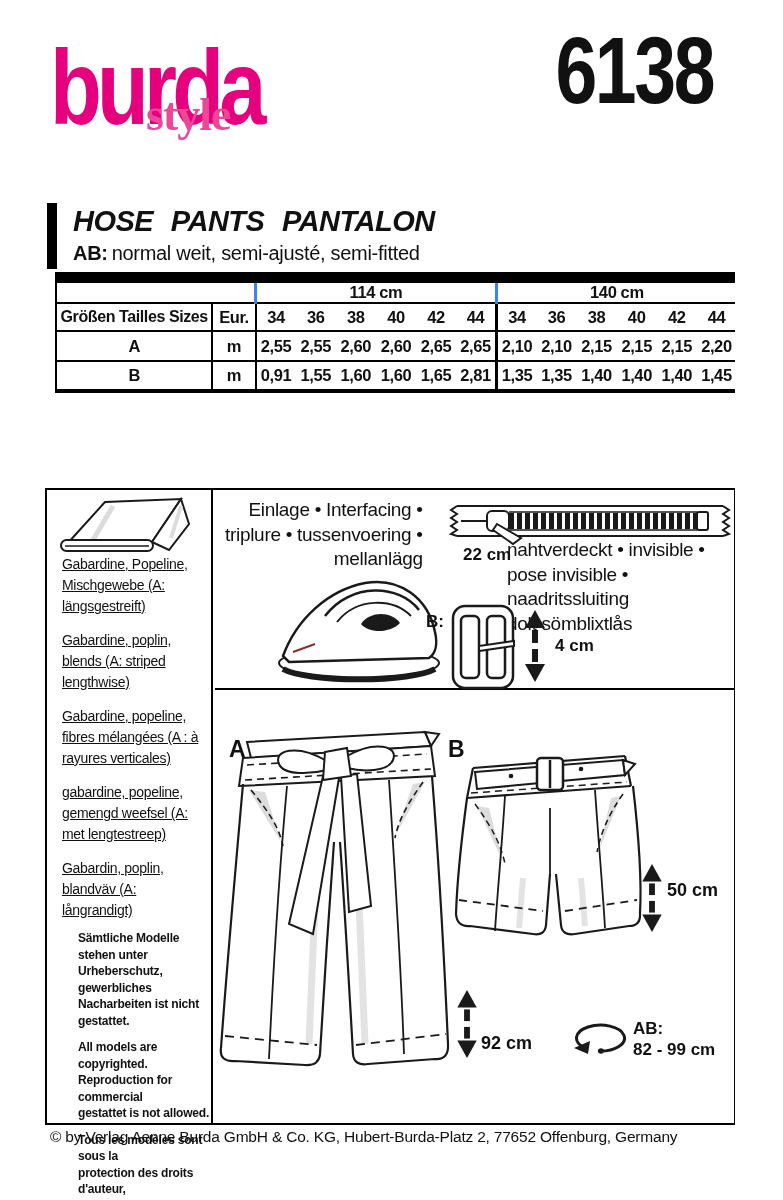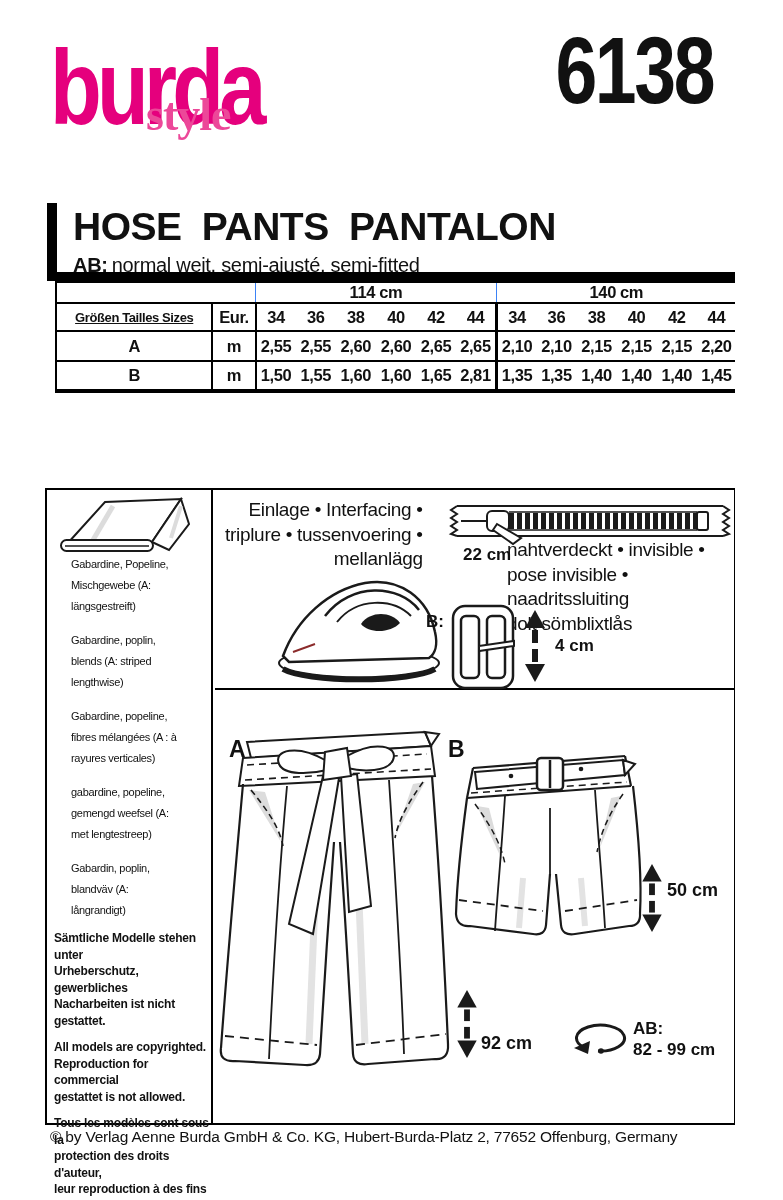--- a/index.html
+++ b/index.html
@@ -10,50 +10,50 @@
   
   .logo-burda { position:absolute; left:50px; top:34px; font-size:106px; font-weight:bold;
                 letter-spacing:-6px; line-height:1; transform:scaleX(0.80); transform-origin:left top; }
   .logo-style { position:absolute; left:146px; top:84px; font-size:46px; font-weight:bold;
                 font-family:"Liberation Serif", serif; line-height:1; letter-spacing:-1px; }
   .pattern-number { position:absolute; right:22px; top:24px; font-size:94px; font-weight:bold;
                     line-height:1; letter-spacing:-3px; transform:scaleX(0.80); transform-origin:right top; }
 
   
   .title-block { position:absolute; left:47px; top:203px; border-left:10px solid #000; padding:2px 0 4px 16px; }
-  .title-main { font-size:39px; font-weight:bold; letter-spacing:-0.5px; word-spacing:10px; line-height:1.15; }
+  .title-main { font-size:29px; font-weight:bold; letter-spacing:-0.5px; word-spacing:10px; line-height:1.15;font-style:italic; }
   .title-sub  { font-size:20px; margin-top:4px; letter-spacing:-0.3px; }
   .title-sub b { margin-right:4px; }
 
   
   .size-table-wrap { position:absolute; left:55px; top:272px; }
   table.size-table { border-collapse:collapse; table-layout:fixed; width:683px;
                      border-top:11px solid #000; border-bottom:4px solid #000;
                      border-left:2px solid #000; border-right:2px solid #000; }
   table.size-table td { font-weight:bold; font-size:16.5px; text-align:center; letter-spacing:-0.4px;
                         padding:0; height:28px; vertical-align:middle; }
   tr.r1 td { height:23px; }
   tr.r2 td, tr.rv td { border-top:2px solid #000; }
   tr.rv td { height:30px; }
   td.lbl { text-align:left; padding-left:6px; }
-  td.grp { border-left:1px solid #3b82f6; font-size:18px; }
+  td.grp { border-left:3px solid #3b82f6; font-size:18px; }
   td.eur { border-left:2px solid #000; }
   td.g1  { border-left:2px solid #000; }
   td.g2  { border-left:3px solid #000; }
 
   
   .panel { position:absolute; left:45px; top:488px; width:691px; height:637px; border:2px solid #000; }
   .sidebar { position:absolute; left:0; top:0; width:166px; height:633px; border-right:2px solid #000; }
   .fabric-bolt { position:absolute; left:8px; top:6px; }
-  .fabric-text { position:absolute; left:24px; top:64px; width:156px; font-size:11px; line-height:21px;
-                 letter-spacing:-0.3px; }
+  .fabric-text { position:absolute; left:15px; top:64px; width:156px; font-size:14px; line-height:21px;
+                 letter-spacing:-0.3px;text-decoration:underline; }
   .fabric-text p { margin-bottom:13px; }
   .legal-text { position:absolute; left:7px; top:440px; width:156px; font-size:12px; font-weight:bold;
                 line-height:16.5px; letter-spacing:-0.2px; }
-  .legal-text p { margin-bottom:10px; }
+  .legal-text p { margin-bottom:10px;margin-left:24px; }
   .pre { white-space:pre-line; }
 
   .notions { position:absolute; left:168px; top:0; width:521px; height:200px; border-bottom:2px solid #000; }
   .interfacing-text { position:absolute; left:10px; top:8px; font-size:19px; line-height:24.5px; letter-spacing:-0.3px;text-align:right; }
   .iron { position:absolute; left:52px; top:62px; }
   .zipper { position:absolute; left:224px; top:6px; }
   .zipper-length { position:absolute; left:248px; top:55px; font-size:17px; font-weight:bold; }
   .zipper-text { position:absolute; left:292px; top:48px; font-size:19px; line-height:24.5px; letter-spacing:-0.3px; }
   .buckle-label { position:absolute; left:211px; top:122px; font-size:17px; font-weight:bold; }
   .buckle { position:absolute; left:236px; top:114px; }
@@ -110,21 +110,21 @@
           <col style="width:40px">
           <col style="width:40px">
       </colgroup>
       <tbody>
           <tr class="r1">
         <td colspan="2"></td>
         <td colspan="6" class="grp">114 cm</td>
         <td colspan="6" class="grp">140 cm</td>
       </tr>
       <tr class="r2">
-        <td class="lbl" style="font-size:13px;text-decoration:underline;">Größen Tailles Sizes</td>
+        <td class="lbl" style="font-size:16px;">Größen Tailles Sizes</td>
         <td class="eur">Eur.</td>
         <td class="g1">34</td>
         <td>36</td>
         <td>38</td>
         <td>40</td>
         <td>42</td>
         <td>44</td>
         <td class="g2">34</td>
         <td>36</td>
         <td>38</td>
@@ -144,21 +144,21 @@
         <td class="g2">2,10</td>
         <td>2,10</td>
         <td>2,15</td>
         <td>2,15</td>
         <td>2,15</td>
         <td>2,20</td>
       </tr>
       <tr class="rv">
         <td class="lbl">B</td>
         <td class="eur">m</td>
-        <td class="g1">1,50</td>
+        <td class="g1">0,91</td>
         <td>1,55</td>
         <td>1,60</td>
         <td>1,60</td>
         <td>1,65</td>
         <td>2,81</td>
         <td class="g2">1,35</td>
         <td>1,35</td>
         <td>1,40</td>
         <td>1,40</td>
         <td>1,40</td>

